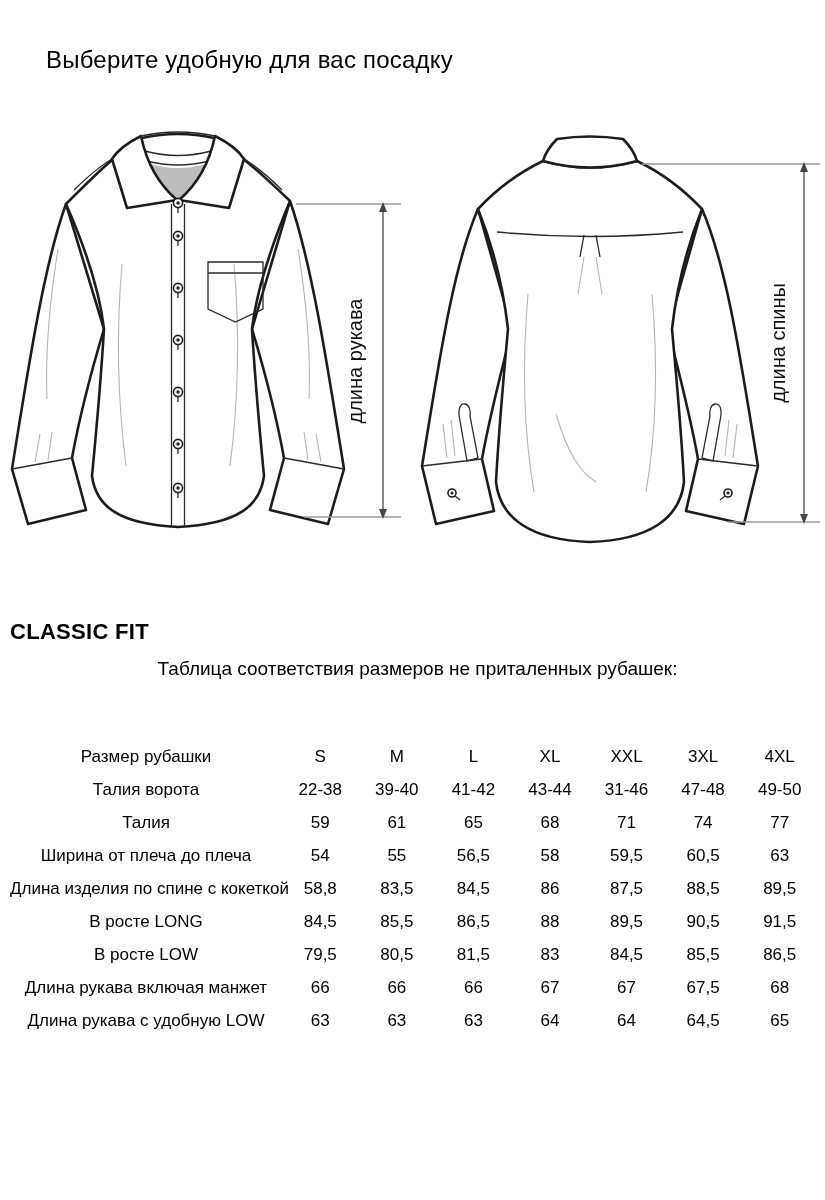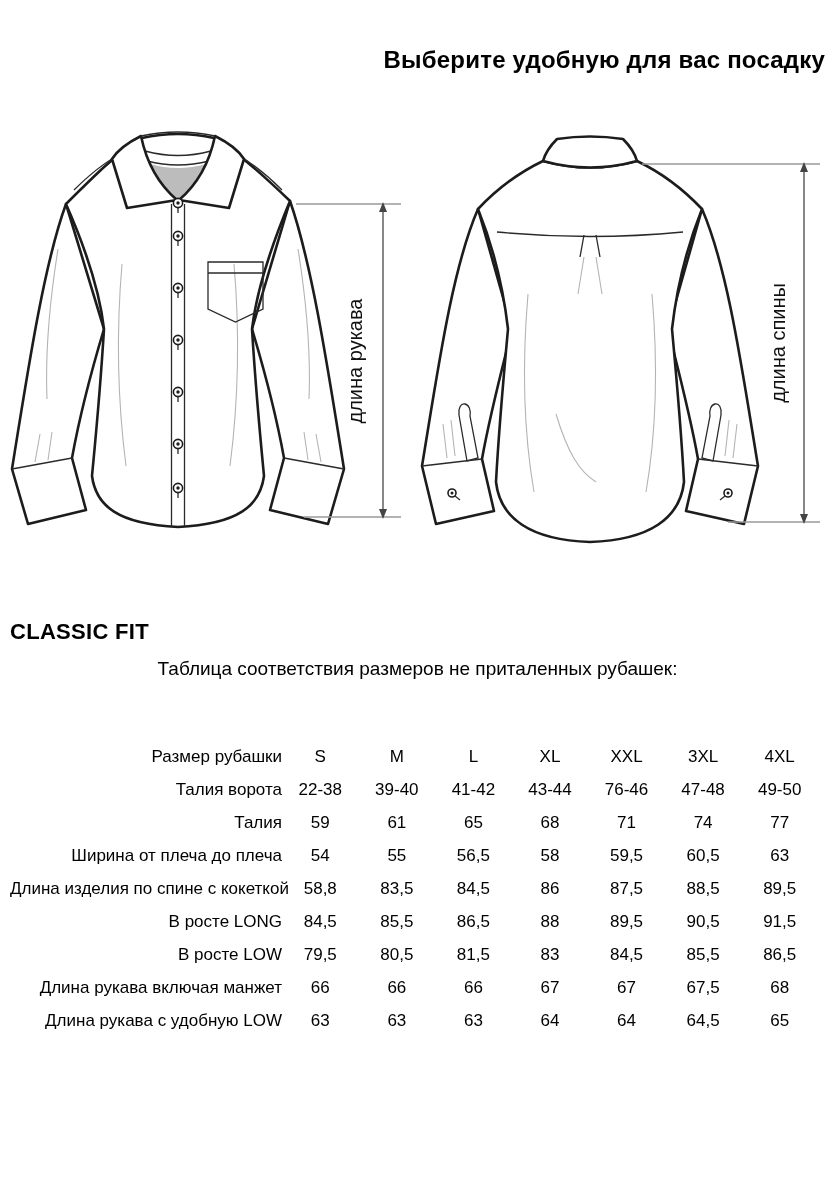--- a/index.html
+++ b/index.html
@@ -3,22 +3,22 @@
 <meta charset="utf-8">
 <style>
   * { margin:0; padding:0; box-sizing:border-box; }
   html,body { background:#fff; }
   body {
     width:825px; height:1200px; overflow:hidden;
     font-family:"Liberation Sans", sans-serif;
     color:#000;
   }
   .page-title {
-    padding-top:46px; text-align:right;
-    font-size:24px; font-weight:700; letter-spacing:0.2px;
+    padding-top:46px; text-align:left;
+    font-size:24px; font-weight:400; letter-spacing:0.2px;padding-left:46px;
   }
   .diagrams { margin-top:40px; height:480px; }
   .diagrams svg { display:block; }
 
   .outline  { fill:#fff; stroke:#1c1c1c; stroke-width:2.6; stroke-linejoin:round; }
   .seam     { fill:none; stroke:#2a2a2a; stroke-width:1.3; }
   .fold     { fill:none; stroke:#b4b4b4; stroke-width:1.1; }
   .btn      { fill:#fff; stroke:#1c1c1c; stroke-width:1.6; }
   .btn-dot  { fill:#1c1c1c; }
   .dim-line { stroke:#555; stroke-width:1.4; }
@@ -28,21 +28,21 @@
 
   .fit-heading { margin:25px 0 0 10px; font-size:22px; font-weight:700; letter-spacing:0.3px; }
   .table-caption { margin:13px 0 0 10px; font-size:19px; font-weight:400;text-align:center; }
 
   table.size-table {
     margin:60px 0 0 10px; width:808px;
     border-collapse:collapse; table-layout:fixed;
     font-size:17px;
   }
   table.size-table td { height:33px; text-align:center; padding:0; white-space:nowrap; }
-  table.size-table td.row-label { width:272px; text-align:right; }
+  table.size-table td.row-label { width:272px; text-align:center; }
 </style>
 </head>
 <body>
 
 <div class="page">
 
   <h1 class="page-title">Выберите удобную для вас посадку</h1>
 
   <div class="diagrams">
     <svg width="825" height="480" viewBox="0 0 825 480">
@@ -166,21 +166,21 @@
         <td>XXL</td>
         <td>3XL</td>
         <td>4XL</td>
       </tr>
       <tr>
         <td class="row-label">Талия ворота</td>
         <td>22-38</td>
         <td>39-40</td>
         <td>41-42</td>
         <td>43-44</td>
-        <td>76-46</td>
+        <td>31-46</td>
         <td>47-48</td>
         <td>49-50</td>
       </tr>
       <tr>
         <td class="row-label">Талия</td>
         <td>59</td>
         <td>61</td>
         <td>65</td>
         <td>68</td>
         <td>71</td>

